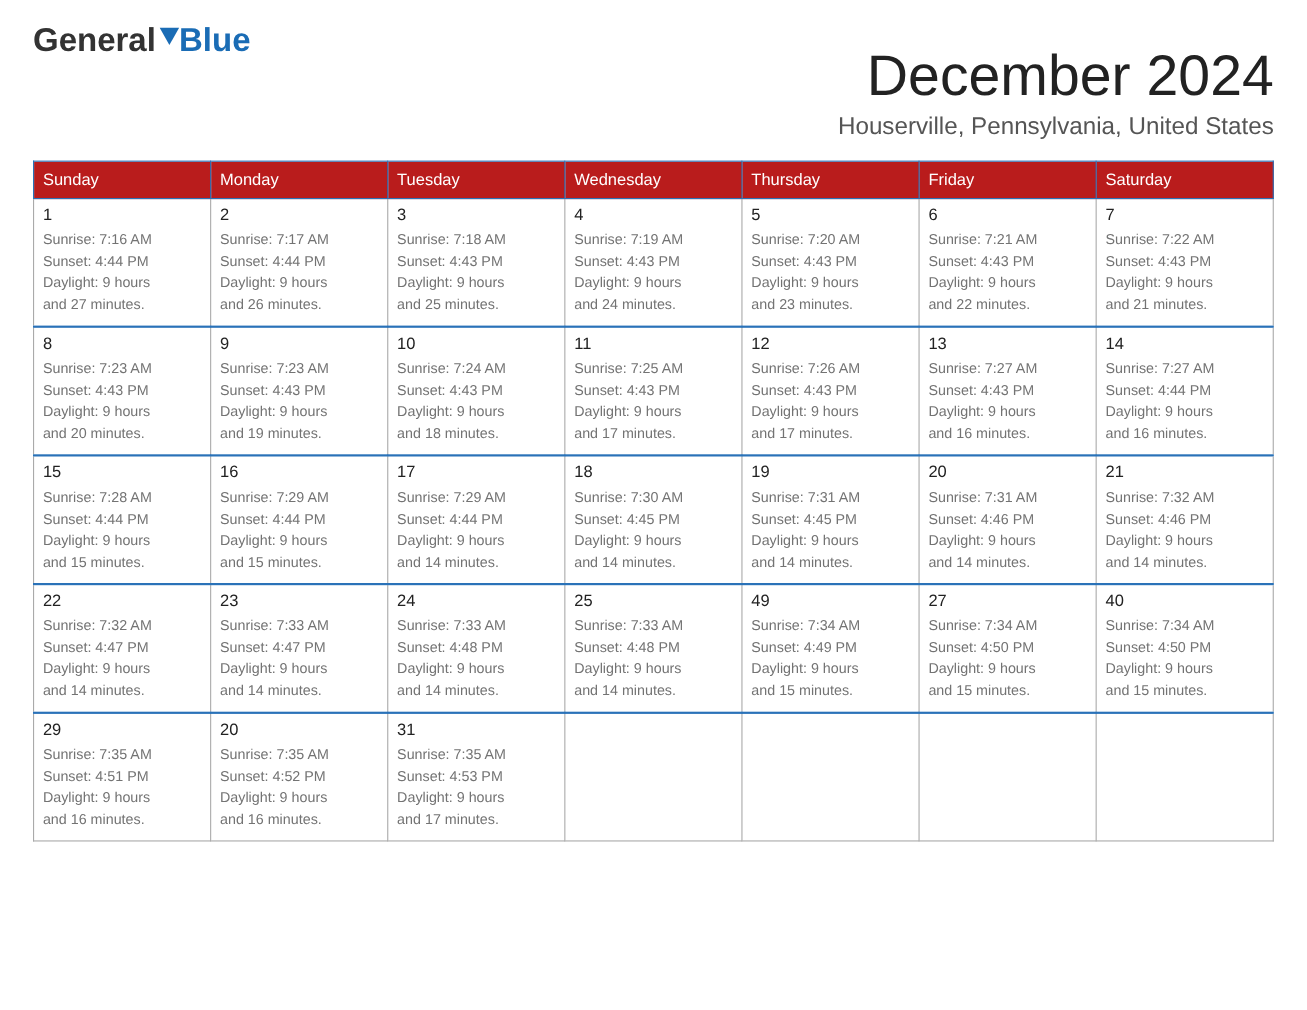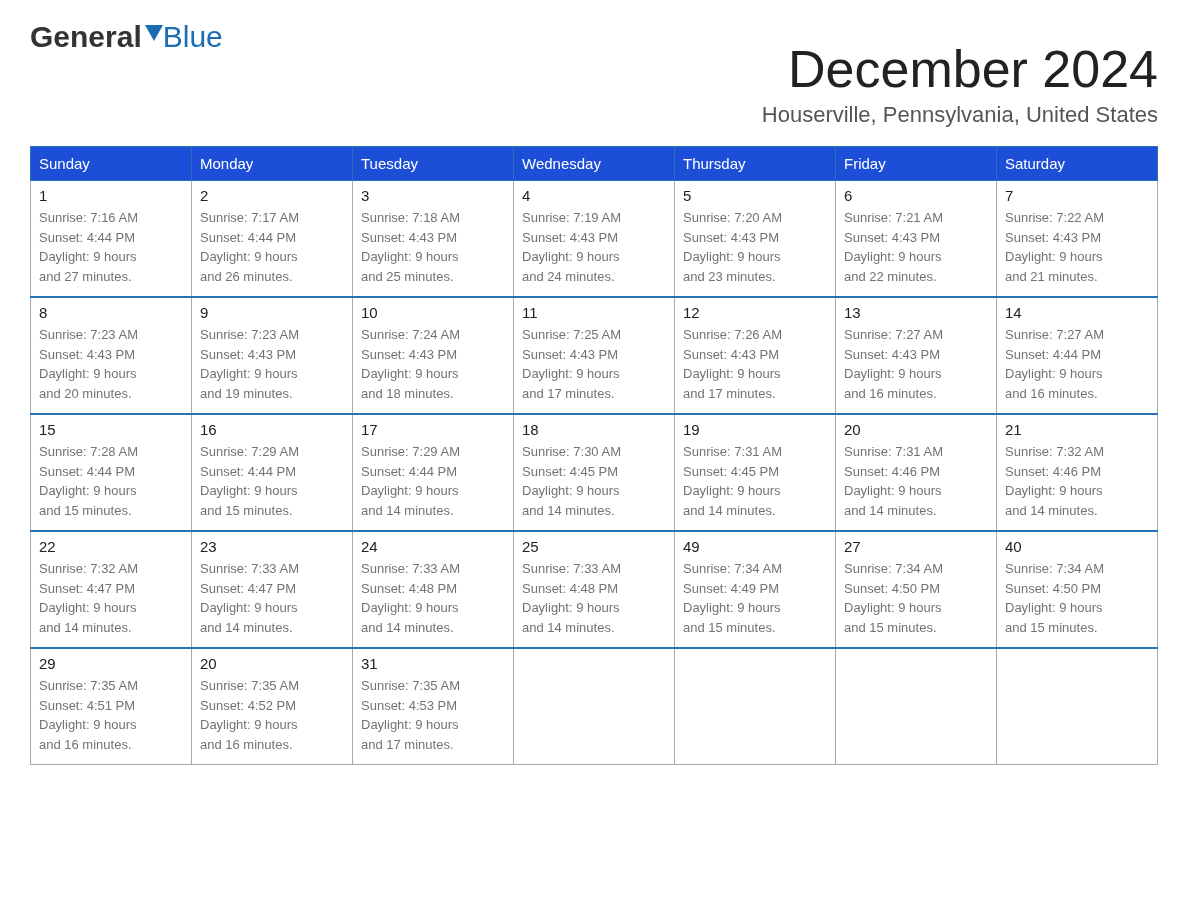--- a/index.html
+++ b/index.html
@@ -36,21 +36,21 @@
       font-size: 22px;
       color: #555;
       margin-top: 4px;
     }
     table {
       width: 100%;
       border-collapse: collapse;
       font-size: 13.5px;
     }
     thead tr th {
-      background-color: #1d4ed8;
+      background-color: #b91c1c;
       color: #fff;
       padding: 8px 8px;
       text-align: left;
       font-size: 15px;
       font-weight: normal;
       border: 1px solid #2a72b8;
     }
     tbody tr td {
       vertical-align: top;
       padding: 6px 8px 10px 8px;
@@ -88,21 +88,21 @@
       font-weight: bold;
       color: #333;
     }
     .logo-triangle {
       display: inline-block;
       margin-left: 3px;
       margin-bottom: 2px;
     }
     .logo-blue-text {
       font-size: 30px;
-      font-weight: normal;
+      font-weight: bold;
       color: #1a6cb5;
       margin-top: -4px;
     }
   </style>
 </head>
 <body>
 
 <div class="header-area">
   <div class="logo">
     <div class="logo-row">

